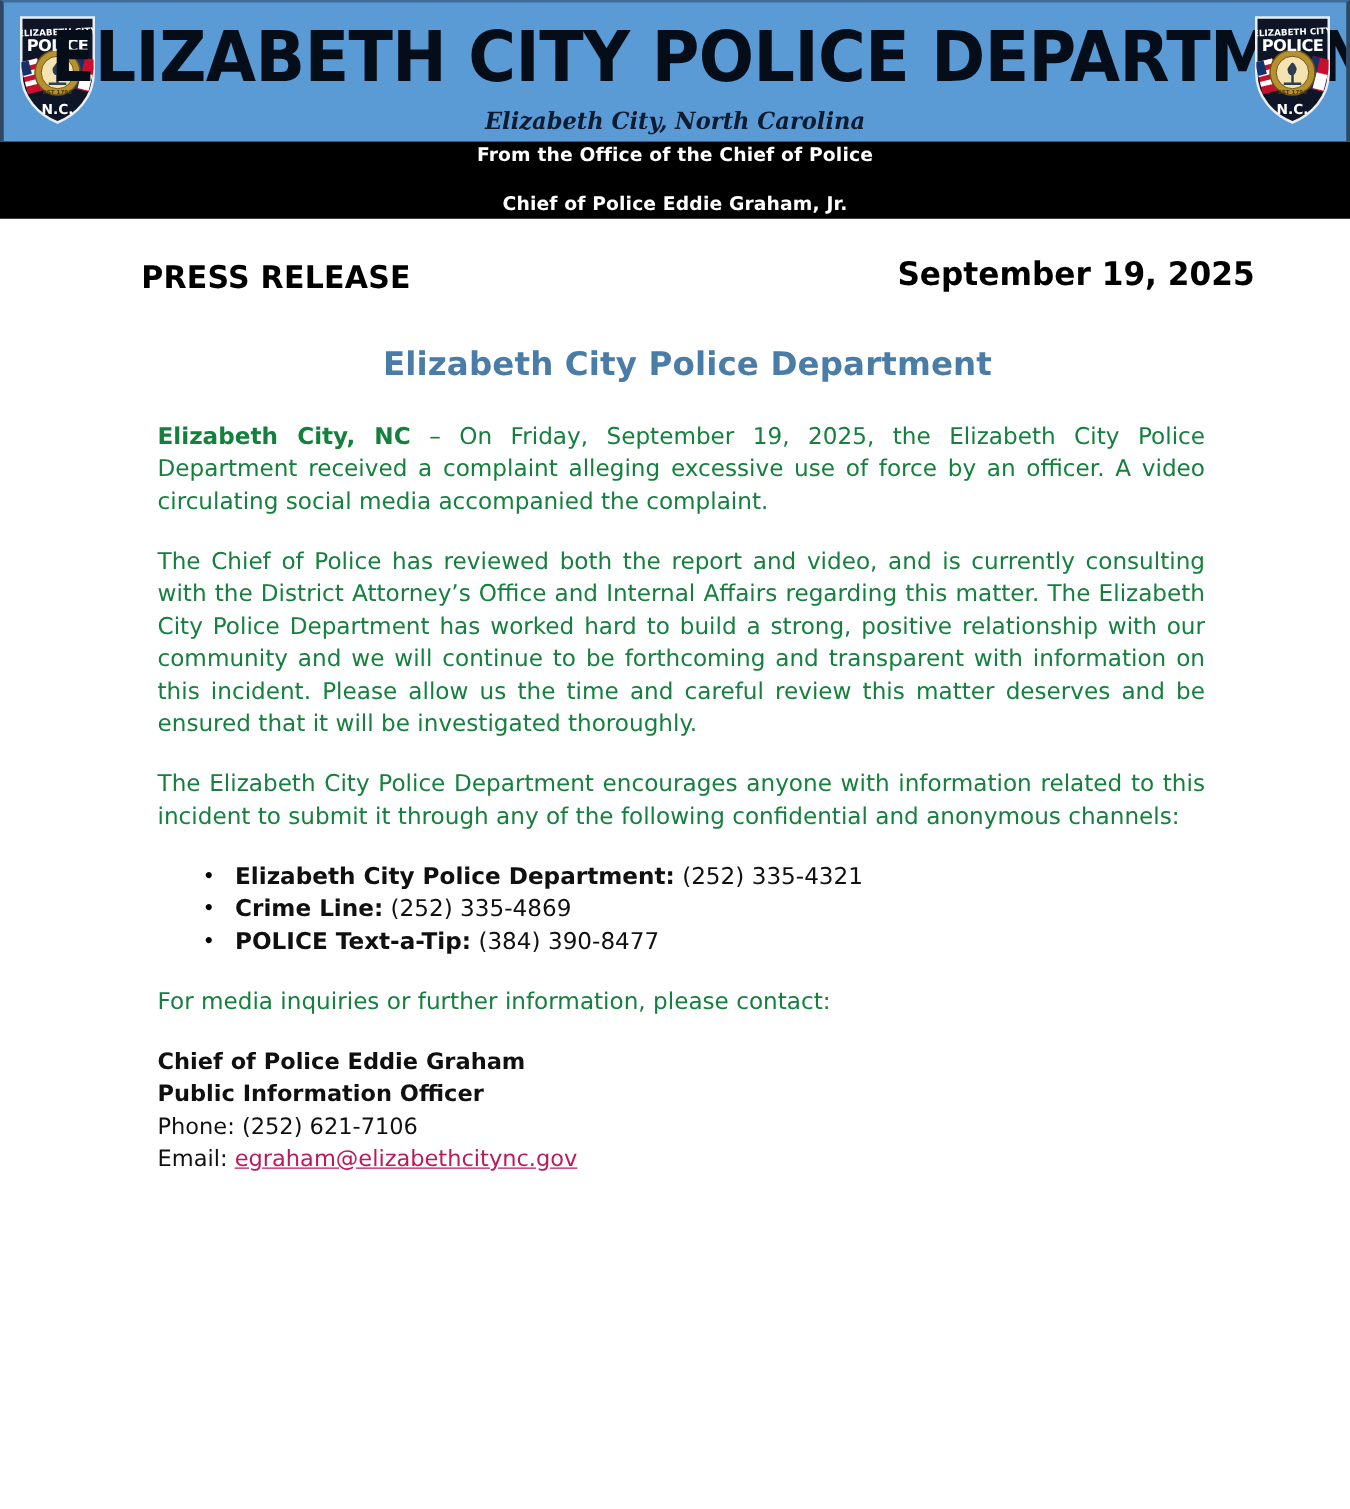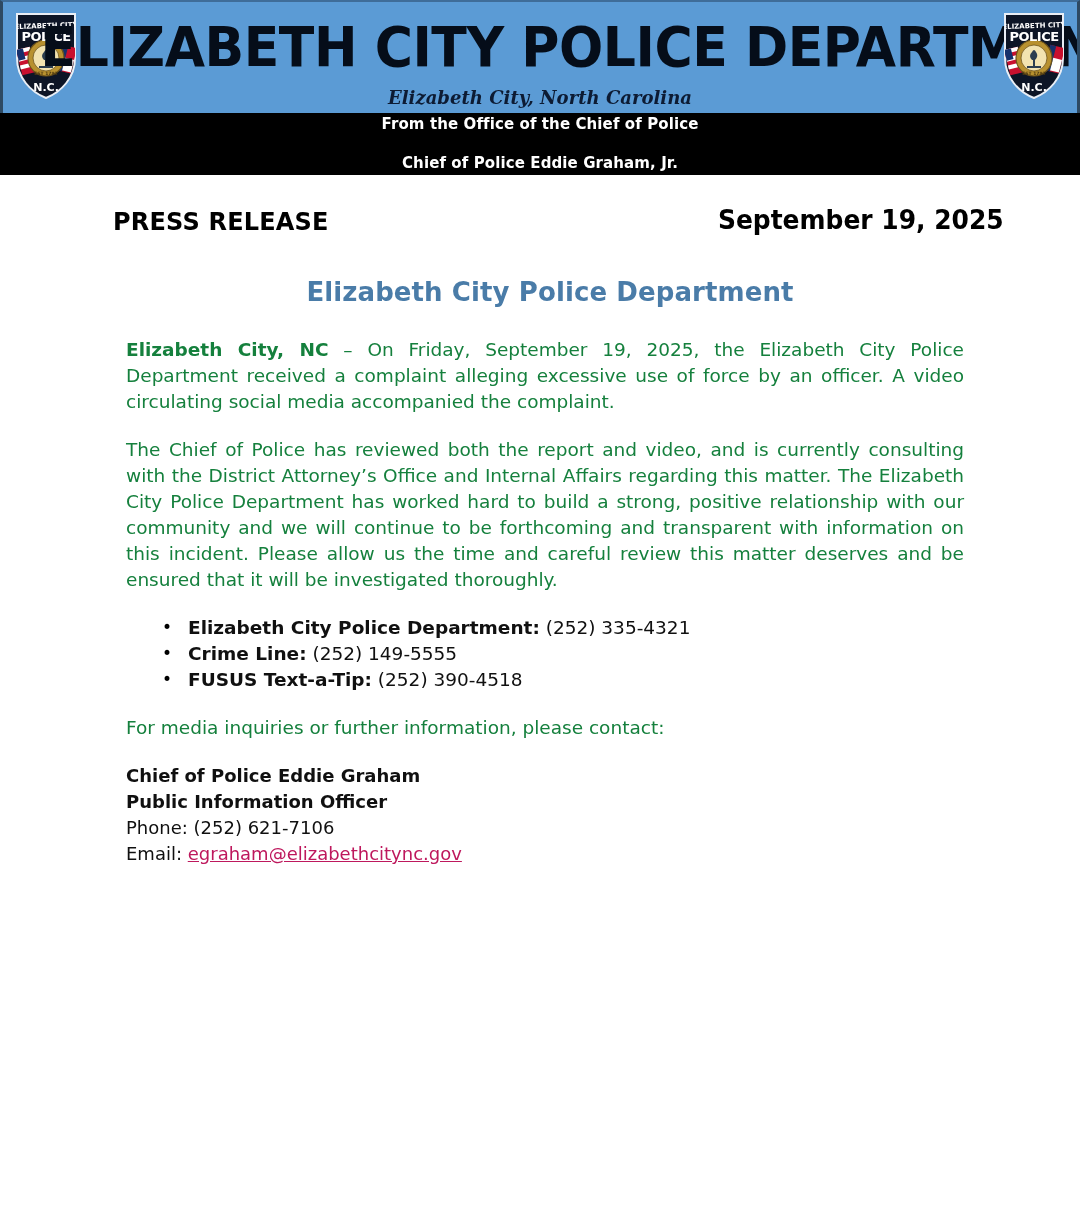--- a/index.html
+++ b/index.html
@@ -281,30 +281,31 @@
 </div>
 
 <div class="doc-body">
 
   <div class="doc-heading">Elizabeth City Police Department</div>
 
   <p class="para first"><b>Elizabeth City, NC</b><span> – On Friday, September 19, 2025, the Elizabeth City Police Department received a complaint alleging excessive use of force by an officer. A video circulating social media accompanied the complaint.</span></p>
 
   <p class="para">The Chief of Police has reviewed both the report and video, and is currently consulting with the District Attorney’s Office and Internal Affairs regarding this matter. The Elizabeth City Police Department has worked hard to build a strong, positive relationship with our community and we will continue to be forthcoming and transparent with information on this incident. Please allow us the time and careful review this matter deserves and be ensured that it will be investigated thoroughly.</p>
 
+  <p class="para">The Elizabeth City Police Department encourages anyone with information related to this incident to submit it through any of the following confidential and anonymous channels:</p>
 
   <ul class="channels">
     <li>
       <span class="ch-name">Elizabeth City Police Department:</span><span> (252) 335-4321</span>
     </li>
     <li>
-      <span class="ch-name">Crime Line:</span><span> (252) 149-5555</span>
+      <span class="ch-name">Crime Line:</span><span> (252) 335-4869</span>
     </li>
     <li>
-      <span class="ch-name">FUSUS Text-a-Tip:</span><span> (252) 390-4518</span>
+      <span class="ch-name">POLICE Text-a-Tip:</span><span> (384) 390-8477</span>
     </li>
   </ul>
 
   <p class="para">For media inquiries or further information, please contact:</p>
 
   <div class="contact-block">
     <div class="strong-line">Chief of Police Eddie Graham</div>
     <div class="strong-line">Public Information Officer</div>
     <div>Phone: (252) 621-7106</div>
     <div><span>Email: </span><a class="email-link" href="#">egraham@elizabethcitync.gov</a></div>

